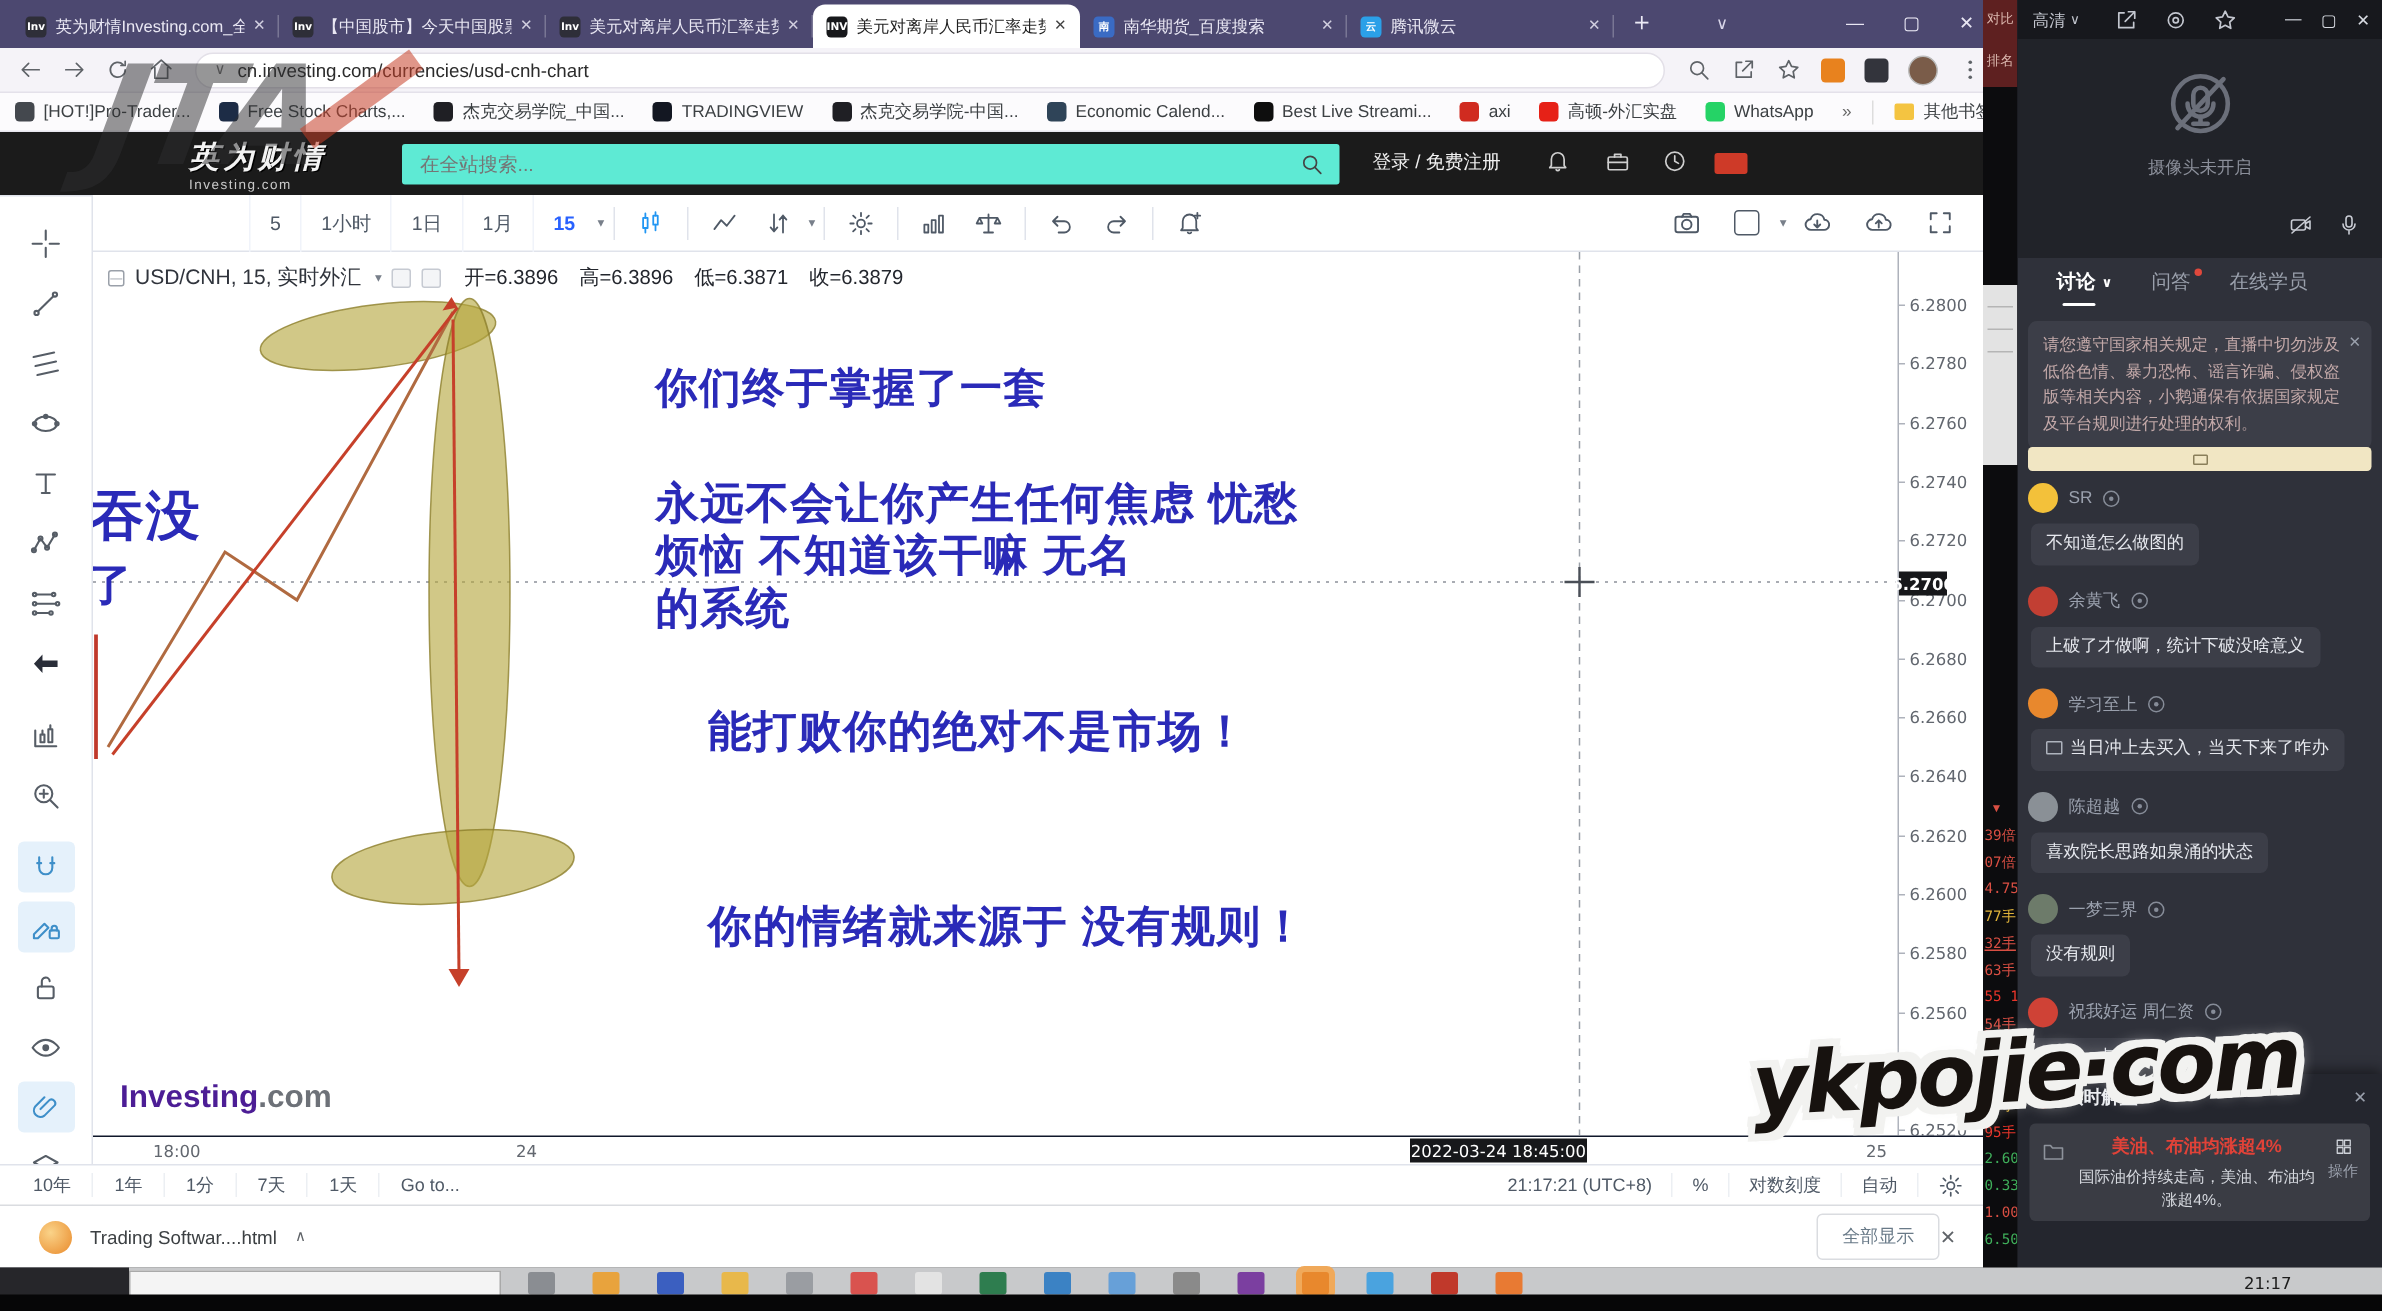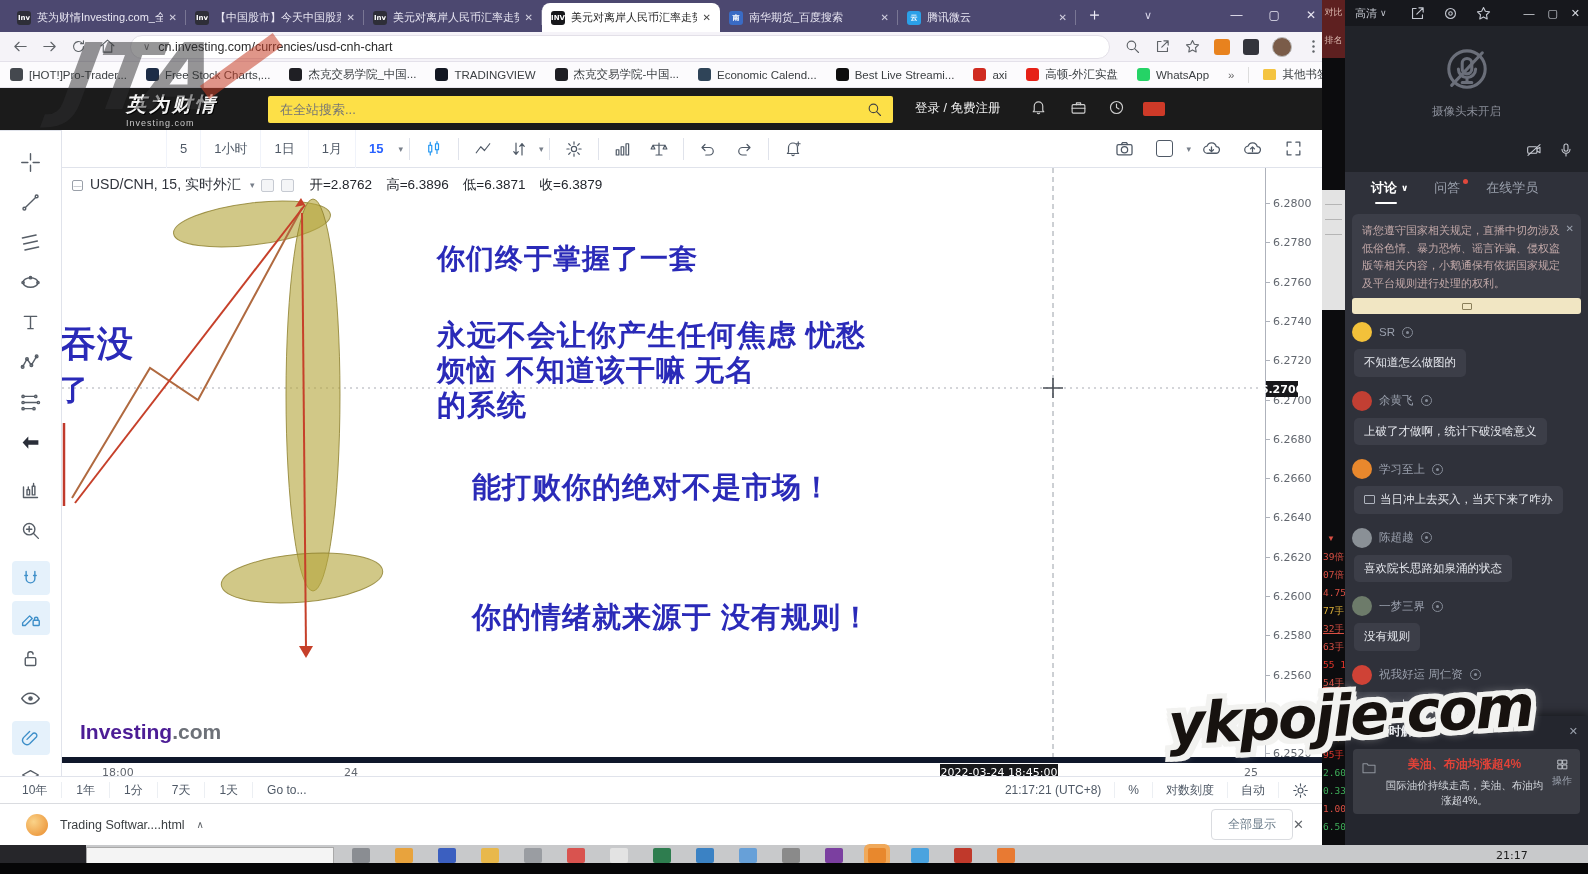--- a/index.html
+++ b/index.html
@@ -32,21 +32,21 @@
 #bm-right{margin-left:auto;display:flex;align-items:center;gap:14px}
 .bm-sep{width:1px;height:16px;background:#ddd}
 .folder{width:13px;height:11px;background:#f4c441;border-radius:1.5px}
 
 
 #siteheader{position:absolute;left:0;top:88px;width:1322px;height:42px;background:#1b1b1b}
 #logo{position:absolute;left:126px;top:3px;width:140px}
 #logo .cn{font-size:20px;font-weight:bold;font-style:italic;color:#f3f3f3;letter-spacing:3px;white-space:nowrap;text-shadow:1px 1px 0 #000}
 #logo .slash{position:absolute;left:60px;top:2px;width:52px;height:15px;background:#c33a28;transform:rotate(-24deg);opacity:.85;z-index:-1}
 #logo .en{font-size:9px;color:#c9c9c9;letter-spacing:1px}
-#sitesearch{position:absolute;left:268px;top:8px;width:625px;height:27px;background:#fde047;border-radius:2px;display:flex;align-items:center}
+#sitesearch{position:absolute;left:268px;top:8px;width:625px;height:27px;background:#5eead4;border-radius:2px;display:flex;align-items:center}
 #sitesearch input{flex:1;border:0;outline:0;background:transparent;font-size:13px;color:#333;padding:0 12px;font-family:inherit}
 #sitesearch .mg{margin-right:10px;color:#444}
 #login{position:absolute;left:915px;top:12px;font-size:12.5px;color:#f0f0f0;white-space:nowrap}
 .hdic{position:absolute;top:11px;color:#cfcfcf}
 #flagic{position:absolute;left:1143px;top:14px;width:22px;height:14px;background:#ce3a28;border-radius:2px}
 
 
 #tvtoolbar{position:absolute;left:62px;top:130px;width:1260px;height:38px;background:#fff;border-bottom:1px solid #e0e3eb;display:flex;align-items:center}
 .tfbtn{height:38px;display:flex;align-items:center;justify-content:center;padding:0 13px;font-size:13px;color:#4f5966;border-left:1px solid #f0f3fa}
 .tfbtn:first-child{margin-left:104px}
@@ -73,21 +73,21 @@
 #ohlc{display:flex;gap:14px;font-size:13.5px;color:#23262d;margin-left:8px}
 .anno{position:absolute;color:#2a2ab8;font-weight:600;letter-spacing:1px;white-space:nowrap}
 #inv-wm{position:absolute;left:18px;top:552px;font-size:21px;font-weight:bold;color:#1c1c1c}
 #inv-wm span{color:#6d7178;font-weight:bold}
 
 #paxis{position:absolute;left:1265px;top:168px;width:57px;height:589px;background:#fff;border-left:1px solid #aeb2bb}
 .ptick{position:absolute;left:7px;font-size:11px;color:#62676f;font-family:"DejaVu Sans",sans-serif}
 .ptick:before{content:"";position:absolute;left:-7px;top:6px;width:4px;height:1px;background:#aeb2bb}
 #pbadge{position:absolute;left:0px;top:213px;width:32px;height:16px;background:#17181b;color:#fff;font-size:11px;font-weight:bold;display:flex;align-items:center;justify-content:center;font-family:"DejaVu Sans",sans-serif}
 
-#taxis{position:absolute;left:62px;top:757px;width:1260px;height:19px;background:#fff;border-top:6px solid #0f172a}
+#taxis{position:absolute;left:62px;top:757px;width:1260px;height:19px;background:#fff;border-top:1px solid #0f172a}
 .ttick{position:absolute;top:3px;font-size:11px;color:#62676f;font-family:"DejaVu Sans",sans-serif}
 #ttip{position:absolute;left:878px;top:1px;width:118px;height:16px;background:#17181b;color:#fff;font-size:11px;display:flex;align-items:center;justify-content:center;font-family:"DejaVu Sans",sans-serif}
 
 #cfooter{position:absolute;left:0;top:776px;width:1322px;height:27px;background:#fff;border-top:1px solid #e0e3eb;display:flex;align-items:center;font-size:12px;color:#4f5966}
 .fitem{padding:0 14px;border-right:1px solid #eceff3;height:16px;display:flex;align-items:center}
 #cf-right{margin-left:auto;display:flex;align-items:center}
 .fitem2{padding:0 13px;border-left:1px solid #eceff3;height:16px;display:flex;align-items:center;white-space:nowrap}
 
 
 #dlbar{position:absolute;left:0;top:803px;width:1322px;height:42px;background:#fff;border-top:1px solid #dadce0;display:flex;align-items:center}
@@ -597,21 +597,21 @@
         <path d="M244 490l-7-12h14z" fill="#c6402a"></path>
       </svg>
 
       <div id="legend">
         <span class="lgbox">—</span>
         <span>USD/CNH, 15, 实时外汇</span>
         <span class="caret">▾</span>
         <span class="lgsq"></span>
         <span class="lgsq"></span>
         <span id="ohlc">
-            <span>开=2.8762</span>
+            <span>开=6.3896</span>
             <span>高=6.3896</span>
             <span>低=6.3871</span>
             <span>收=6.3879</span>
           </span>
       </div>
 
       <div class="anno" style="left:375px;top:72px;font-size:28px">你们终于掌握了一套</div>
       <div class="anno" style="left:375px;top:148px;font-size:29px">永远不会让你产生任何焦虑 忧愁</div>
       <div class="anno" style="left:375px;top:183px;font-size:29px">烦恼 不知道该干嘛 无名</div>
       <div class="anno" style="left:375px;top:218px;font-size:29px">的系统</div>

